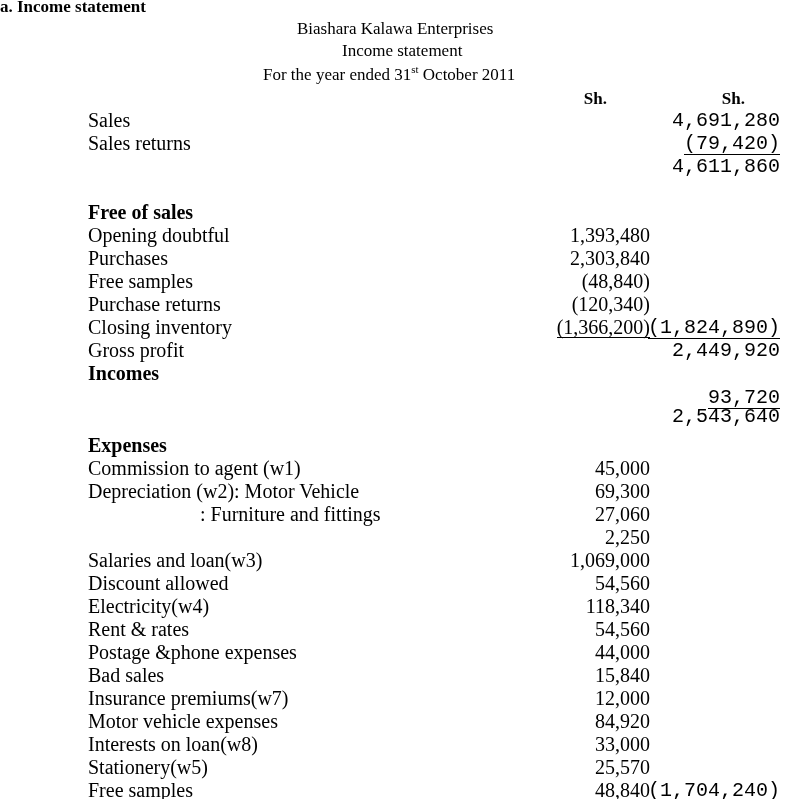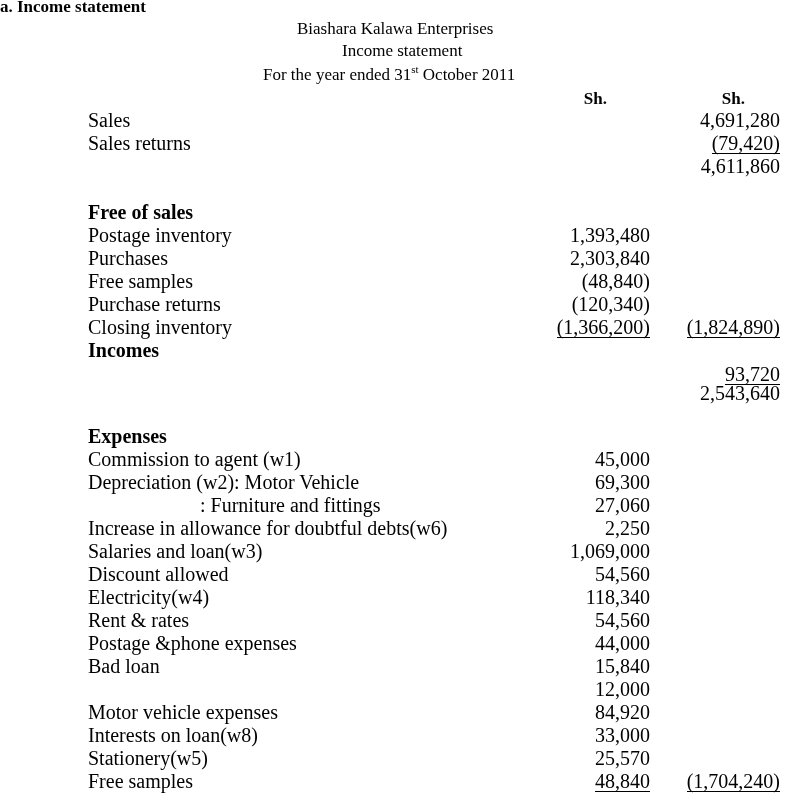--- a/index.html
+++ b/index.html
@@ -63,21 +63,21 @@
       top: 0;
     }
     .row .label.bold { font-weight: bold; }
     .row .label.indent { left: 112px; }
     .row .c1, .row .c2 {
       position: absolute;
       top: 0;
       text-align: right;
     }
     .row .c1 { right: 138px; }
-    .row .c2 { right: 8px; }
+    .row .c2 { right: 8px; font-family: Liberation Mono, monospace; }
     .ul {
       border-bottom: 1.5px solid #000;
       line-height: 20px;
       display: inline-block;
     }
   </style>
 </head>
 <body>
 
 <div class="section-label">a.  Income statement</div>
@@ -100,66 +100,69 @@
     <span class="c2"><span class="ul">(79,420)</span></span>
   </div>
   <div class="row">
     <span class="c2">4,611,860</span>
   </div>
   <div class="row spacer"></div>
   <div class="row">
     <span class="label bold">Free of sales</span>
   </div>
   <div class="row">
-    <span class="label">Postage inventory</span>
+    <span class="label">Opening doubtful</span>
     <span class="c1">1,393,480</span>
   </div>
   <div class="row">
     <span class="label">Purchases</span>
     <span class="c1">2,303,840</span>
   </div>
   <div class="row">
     <span class="label">Free samples</span>
     <span class="c1">(48,840)</span>
   </div>
   <div class="row">
     <span class="label">Purchase returns</span>
     <span class="c1">(120,340)</span>
   </div>
   <div class="row">
     <span class="label">Closing inventory</span>
     <span class="c1"><span class="ul">(1,366,200)</span></span>
     <span class="c2"><span class="ul">(1,824,890)</span></span>
   </div>
   <div class="row">
+    <span class="label">Gross profit</span>
+    <span class="c2">2,449,920</span>
+  </div>
+  <div class="row">
     <span class="label bold">Incomes</span>
   </div>
   <div class="row" style="height:20px;">
     <span class="c2" style="top:1px;"><span class="ul">93,720</span></span>
   </div>
   <div class="row">
     <span class="c2">2,543,640</span>
   </div>
-  <div class="row" style="margin-top:20px;">
+  <div class="row" style="margin-top:6px;">
     <span class="label bold">Expenses</span>
   </div>
   <div class="row">
     <span class="label">Commission to agent (w1)</span>
     <span class="c1">45,000</span>
   </div>
   <div class="row">
     <span class="label">Depreciation (w2): Motor Vehicle</span>
     <span class="c1">69,300</span>
   </div>
   <div class="row">
     <span class="label indent">: Furniture and fittings</span>
     <span class="c1">27,060</span>
   </div>
   <div class="row">
-    <span class="label">Increase in allowance for doubtful debts(w6)</span>
     <span class="c1">2,250</span>
   </div>
   <div class="row">
     <span class="label">Salaries and loan(w3)</span>
     <span class="c1">1,069,000</span>
   </div>
   <div class="row">
     <span class="label">Discount allowed</span>
     <span class="c1">54,560</span>
   </div>
@@ -169,24 +172,25 @@
   </div>
   <div class="row">
     <span class="label">Rent &amp; rates</span>
     <span class="c1">54,560</span>
   </div>
   <div class="row">
     <span class="label">Postage &amp;phone expenses</span>
     <span class="c1">44,000</span>
   </div>
   <div class="row">
-    <span class="label">Bad loan</span>
+    <span class="label">Bad sales</span>
     <span class="c1">15,840</span>
   </div>
   <div class="row">
+    <span class="label">Insurance premiums(w7)</span>
     <span class="c1">12,000</span>
   </div>
   <div class="row">
     <span class="label">Motor vehicle expenses</span>
     <span class="c1">84,920</span>
   </div>
   <div class="row">
     <span class="label">Interests on loan(w8)</span>
     <span class="c1">33,000</span>
   </div>

